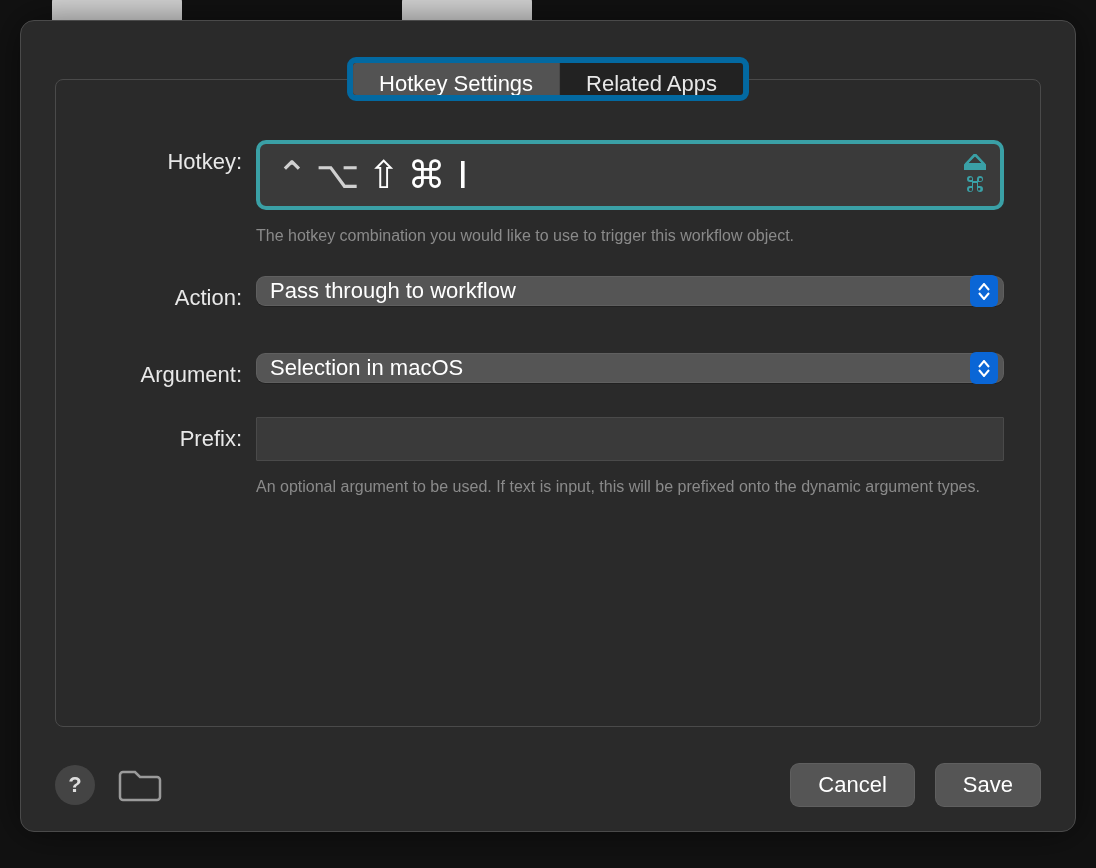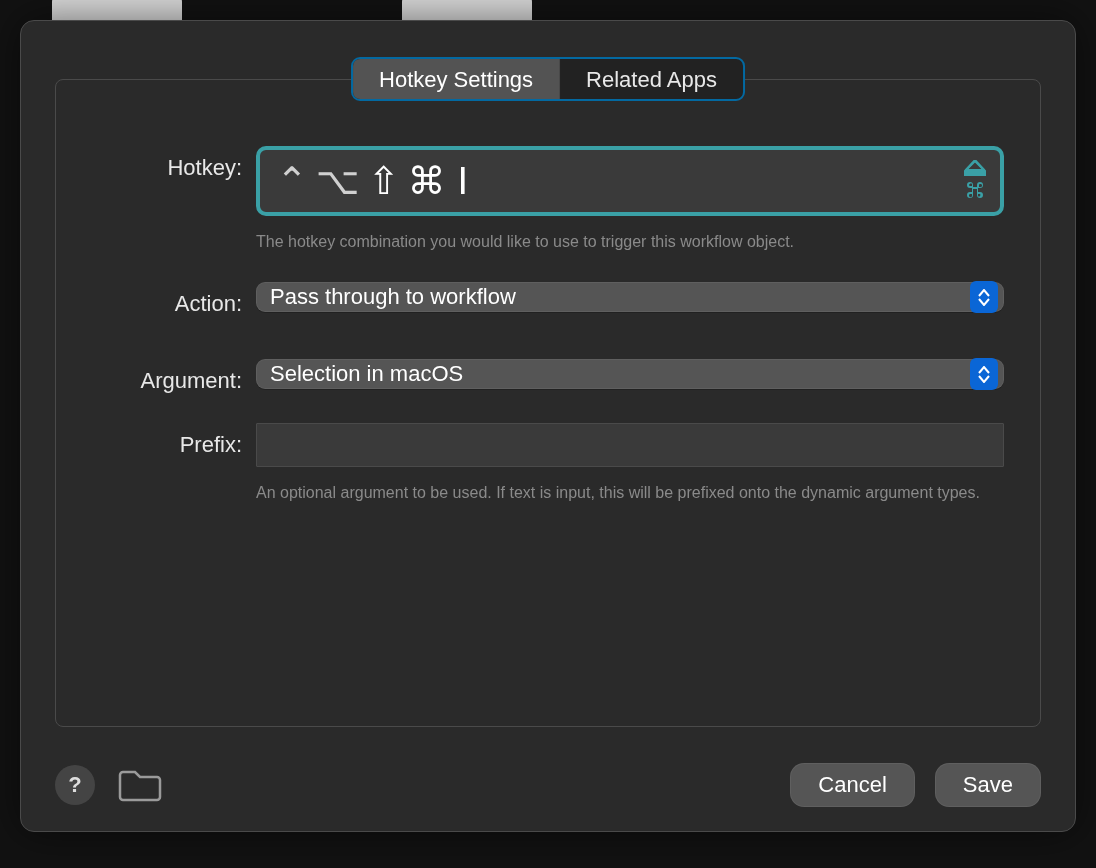--- a/index.html
+++ b/index.html
@@ -19,21 +19,21 @@
     border: 1px solid #4a4a4a;
     border-radius: 14px;
     box-shadow: 0 0 40px rgba(0,0,0,0.5);
   }
   .tabbar {
     position: absolute;
     left: 50%; transform: translateX(-50%);
     top: 36px;
     display: flex;
     background: #222;
-    border: 2px solid #0369a1;
+    border: 6px solid #0369a1;
     border-radius: 9px;
     overflow: hidden;
     height: 44px;
     z-index: 3;
   }
   .tab {
     padding: 0 26px;
     line-height: 42px;
     font-size: 22px;
     color: #e8e8e8;
@@ -48,21 +48,21 @@
     position: absolute;
     left: 34px; right: 34px;
     top: 58px;
     bottom: 104px;
     border: 1px solid #4a4a4a;
     border-radius: 8px;
   }
   .form {
     position: absolute;
     left: 36px; right: 36px;
-    top: 66px;
+    top: 60px;
   }
   .row { display: flex; align-items: flex-start; margin-bottom: 12px; }
   .label {
     width: 164px;
     text-align: right;
     padding-right: 14px;
     font-size: 22px;
     color: #e8e8e8;
     line-height: 44px;
   }
@@ -139,21 +139,21 @@
     position: absolute;
     left: 34px; right: 34px; bottom: 24px;
     display: flex;
     align-items: center;
   }
   .footer .spacer { flex: 1; }
   .btn {
     height: 44px;
     padding: 0 28px;
     background: #555;
-    border-radius: 14px;
+    border-radius: 9px;
     color: #fff;
     font-size: 22px;
     line-height: 44px;
     cursor: pointer;
     border: none;
     box-shadow: inset 0 0 0 1px rgba(255,255,255,0.06);
   }
   .btn + .btn { margin-left: 20px; }
   .helpcircle {
     width: 40px; height: 40px; border-radius: 20px;

